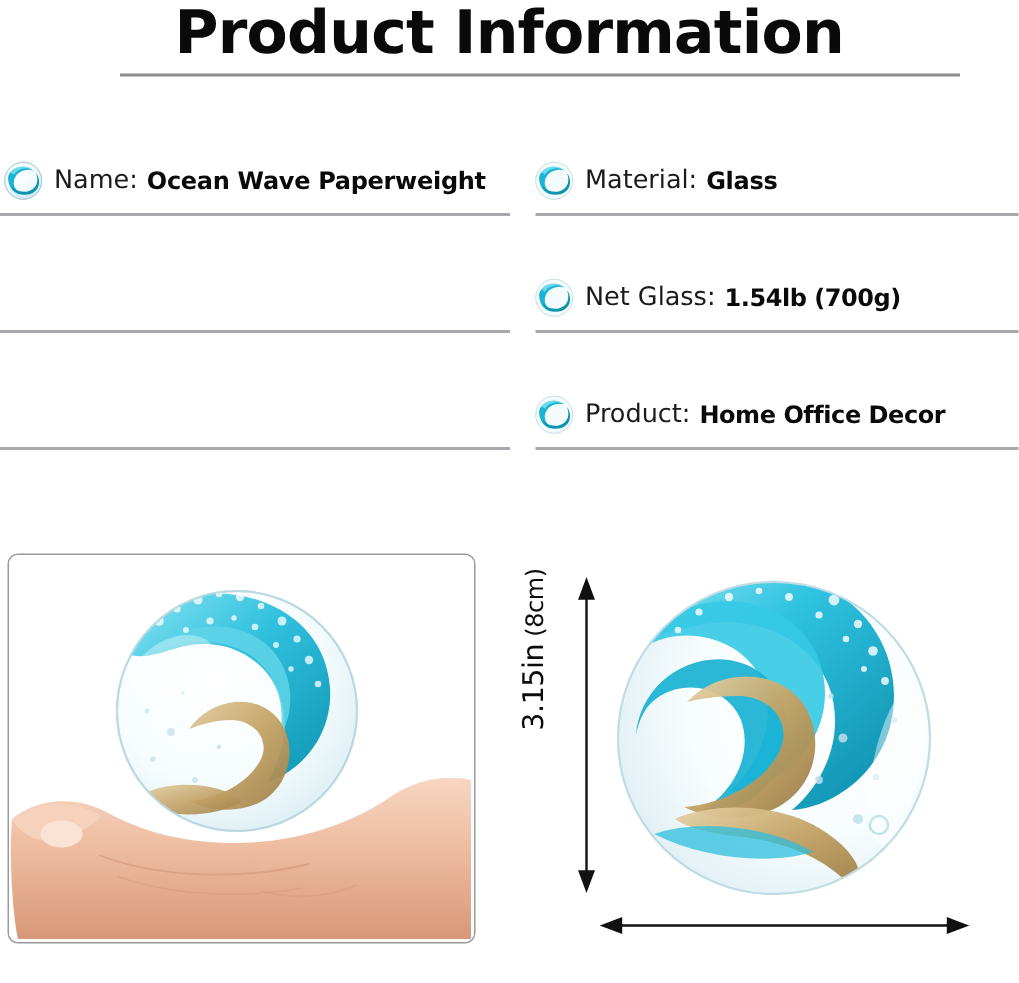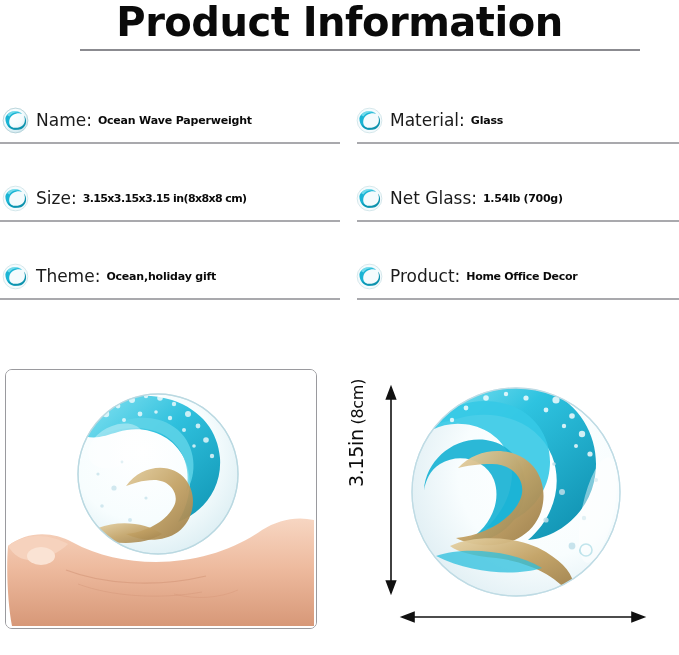--- a/index.html
+++ b/index.html
@@ -87,21 +87,21 @@
   .spec-label {
     font-family: "DejaVu Sans", sans-serif;
     font-size: 17px;
     font-weight: normal;
     color: #1b1b1b;
     letter-spacing: 0px;
     text-align: right;
   }
   .spec-value {
     font-family: "DejaVu Sans", sans-serif;
-    font-size: 11px;
+    font-size: 16px;
     font-weight: bold;
     color: #0a0a0a;
     margin-left: 6px;
     letter-spacing: -0.2px;
   }
   .spec-row.r1 .spec-value { letter-spacing: -0.6px; }
   .spec-row.col-right.r2 .spec-value,
   .spec-row.col-right.r1 .spec-value { letter-spacing: -0.3px; }
 
   .spec-underline {
@@ -205,58 +205,38 @@
         <path d="M10 30 C12 39, 26 44, 36 38 C44 33, 45 22, 39 15 C43 24, 40 33, 31 36 C22 39, 13 35, 10 30 Z" fill="#0e93ae"></path>
         <path d="M9 14 C14 7, 25 5, 33 10 C26 8, 17 10, 13 17 Z" fill="#7fe0ef" opacity="0.85"></path>
       </svg>
       <span class="spec-label">Material:</span>
       <span class="spec-value">Glass</span>
     </div>
     <div class="spec-underline"></div>
   </div>
 
   <div class="spec-row col-left r1">
-    <div class="spec-line">
-      <svg class="wave-icon" viewBox="0 0 48 48">
-        <circle cx="24" cy="24" r="22" fill="#f4fbfd" stroke="#bcd7de" stroke-width="1"></circle>
-        <path d="M6 20 C8 8, 26 3, 36 12 C28 9, 15 13, 13 24 C11 35, 22 41, 31 37 C22 45, 6 38, 6 20 Z" fill="#1ab4d4"></path>
-        <path d="M10 30 C12 39, 26 44, 36 38 C44 33, 45 22, 39 15 C43 24, 40 33, 31 36 C22 39, 13 35, 10 30 Z" fill="#0e93ae"></path>
-        <path d="M9 14 C14 7, 25 5, 33 10 C26 8, 17 10, 13 17 Z" fill="#7fe0ef" opacity="0.85"></path>
-      </svg>
-      <span class="spec-label">Size:</span>
-      <span class="spec-value">3.15x3.15x3.15 in(8x8x8 cm)</span>
-    </div>
     <div class="spec-underline"></div>
   </div>
 
   <div class="spec-row col-right r1">
     <div class="spec-line">
       <svg class="wave-icon" viewBox="0 0 48 48">
         <circle cx="24" cy="24" r="22" fill="#f4fbfd" stroke="#bcd7de" stroke-width="1"></circle>
         <path d="M6 20 C8 8, 26 3, 36 12 C28 9, 15 13, 13 24 C11 35, 22 41, 31 37 C22 45, 6 38, 6 20 Z" fill="#1ab4d4"></path>
         <path d="M10 30 C12 39, 26 44, 36 38 C44 33, 45 22, 39 15 C43 24, 40 33, 31 36 C22 39, 13 35, 10 30 Z" fill="#0e93ae"></path>
         <path d="M9 14 C14 7, 25 5, 33 10 C26 8, 17 10, 13 17 Z" fill="#7fe0ef" opacity="0.85"></path>
       </svg>
       <span class="spec-label">Net Glass:</span>
       <span class="spec-value">1.54lb (700g)</span>
     </div>
     <div class="spec-underline"></div>
   </div>
 
   <div class="spec-row col-left r2">
-    <div class="spec-line">
-      <svg class="wave-icon" viewBox="0 0 48 48">
-        <circle cx="24" cy="24" r="22" fill="#f4fbfd" stroke="#bcd7de" stroke-width="1"></circle>
-        <path d="M6 20 C8 8, 26 3, 36 12 C28 9, 15 13, 13 24 C11 35, 22 41, 31 37 C22 45, 6 38, 6 20 Z" fill="#1ab4d4"></path>
-        <path d="M10 30 C12 39, 26 44, 36 38 C44 33, 45 22, 39 15 C43 24, 40 33, 31 36 C22 39, 13 35, 10 30 Z" fill="#0e93ae"></path>
-        <path d="M9 14 C14 7, 25 5, 33 10 C26 8, 17 10, 13 17 Z" fill="#7fe0ef" opacity="0.85"></path>
-      </svg>
-      <span class="spec-label">Theme:</span>
-      <span class="spec-value">Ocean,holiday gift</span>
-    </div>
     <div class="spec-underline"></div>
   </div>
 
   <div class="spec-row col-right r2">
     <div class="spec-line">
       <svg class="wave-icon" viewBox="0 0 48 48">
         <circle cx="24" cy="24" r="22" fill="#f4fbfd" stroke="#bcd7de" stroke-width="1"></circle>
         <path d="M6 20 C8 8, 26 3, 36 12 C28 9, 15 13, 13 24 C11 35, 22 41, 31 37 C22 45, 6 38, 6 20 Z" fill="#1ab4d4"></path>
         <path d="M10 30 C12 39, 26 44, 36 38 C44 33, 45 22, 39 15 C43 24, 40 33, 31 36 C22 39, 13 35, 10 30 Z" fill="#0e93ae"></path>
         <path d="M9 14 C14 7, 25 5, 33 10 C26 8, 17 10, 13 17 Z" fill="#7fe0ef" opacity="0.85"></path>

